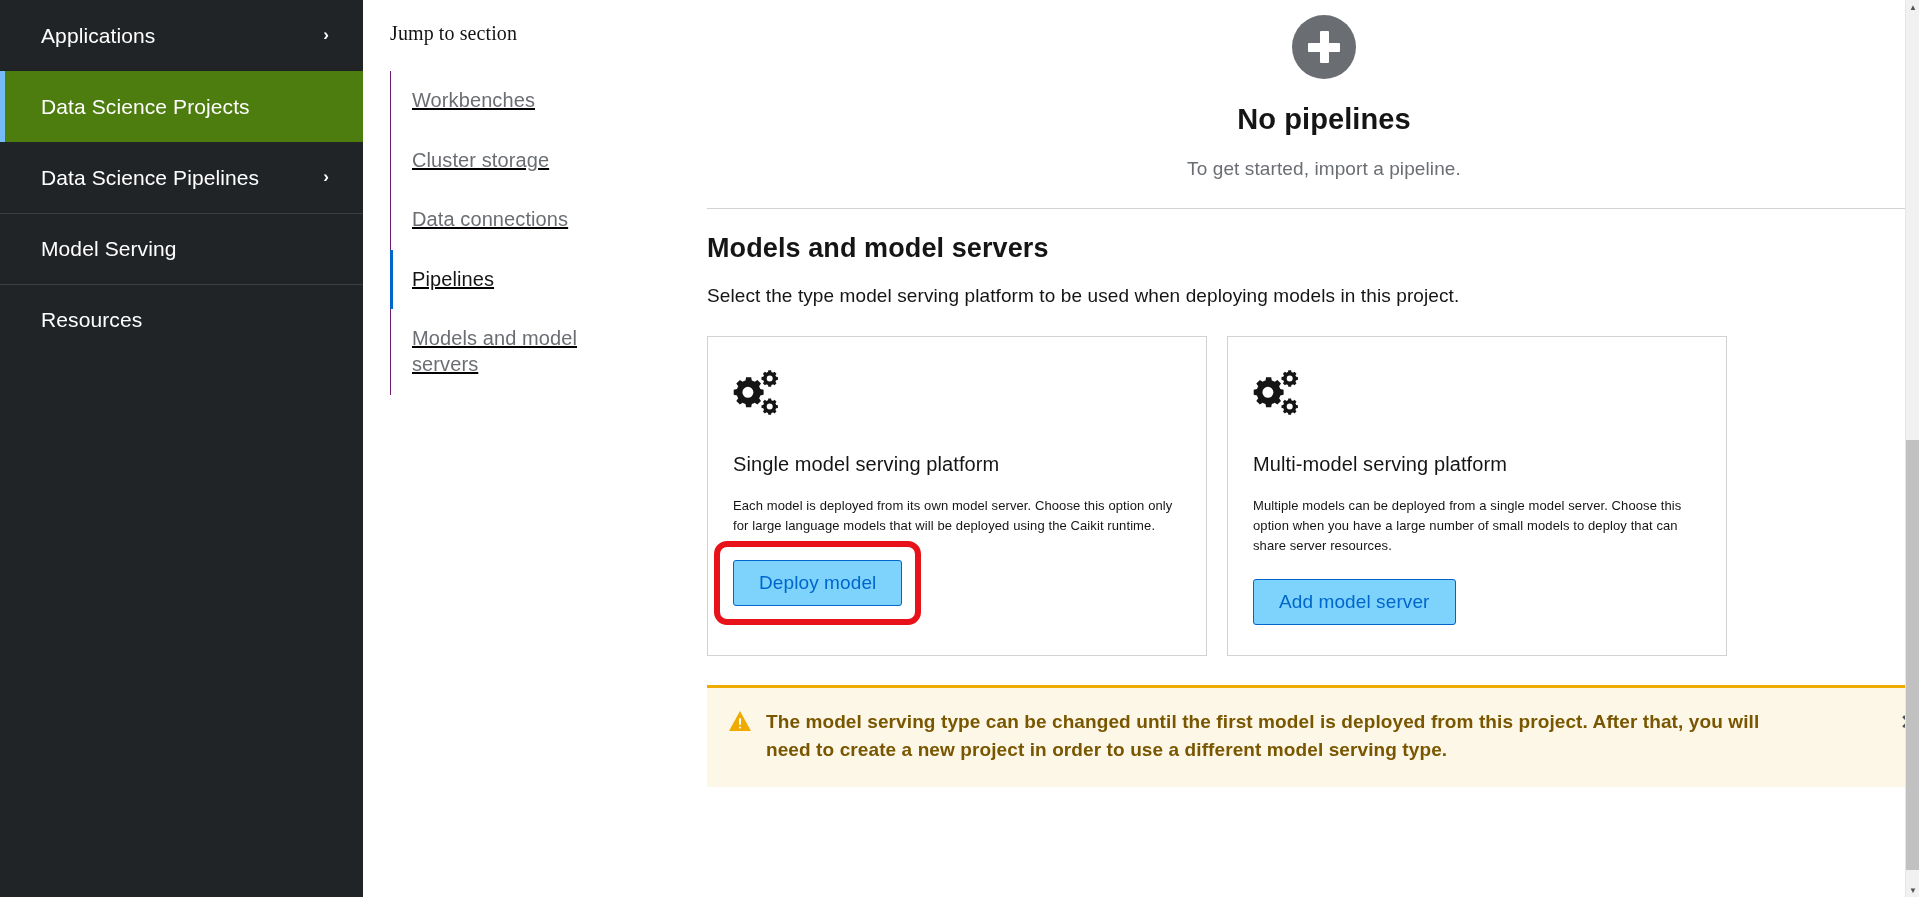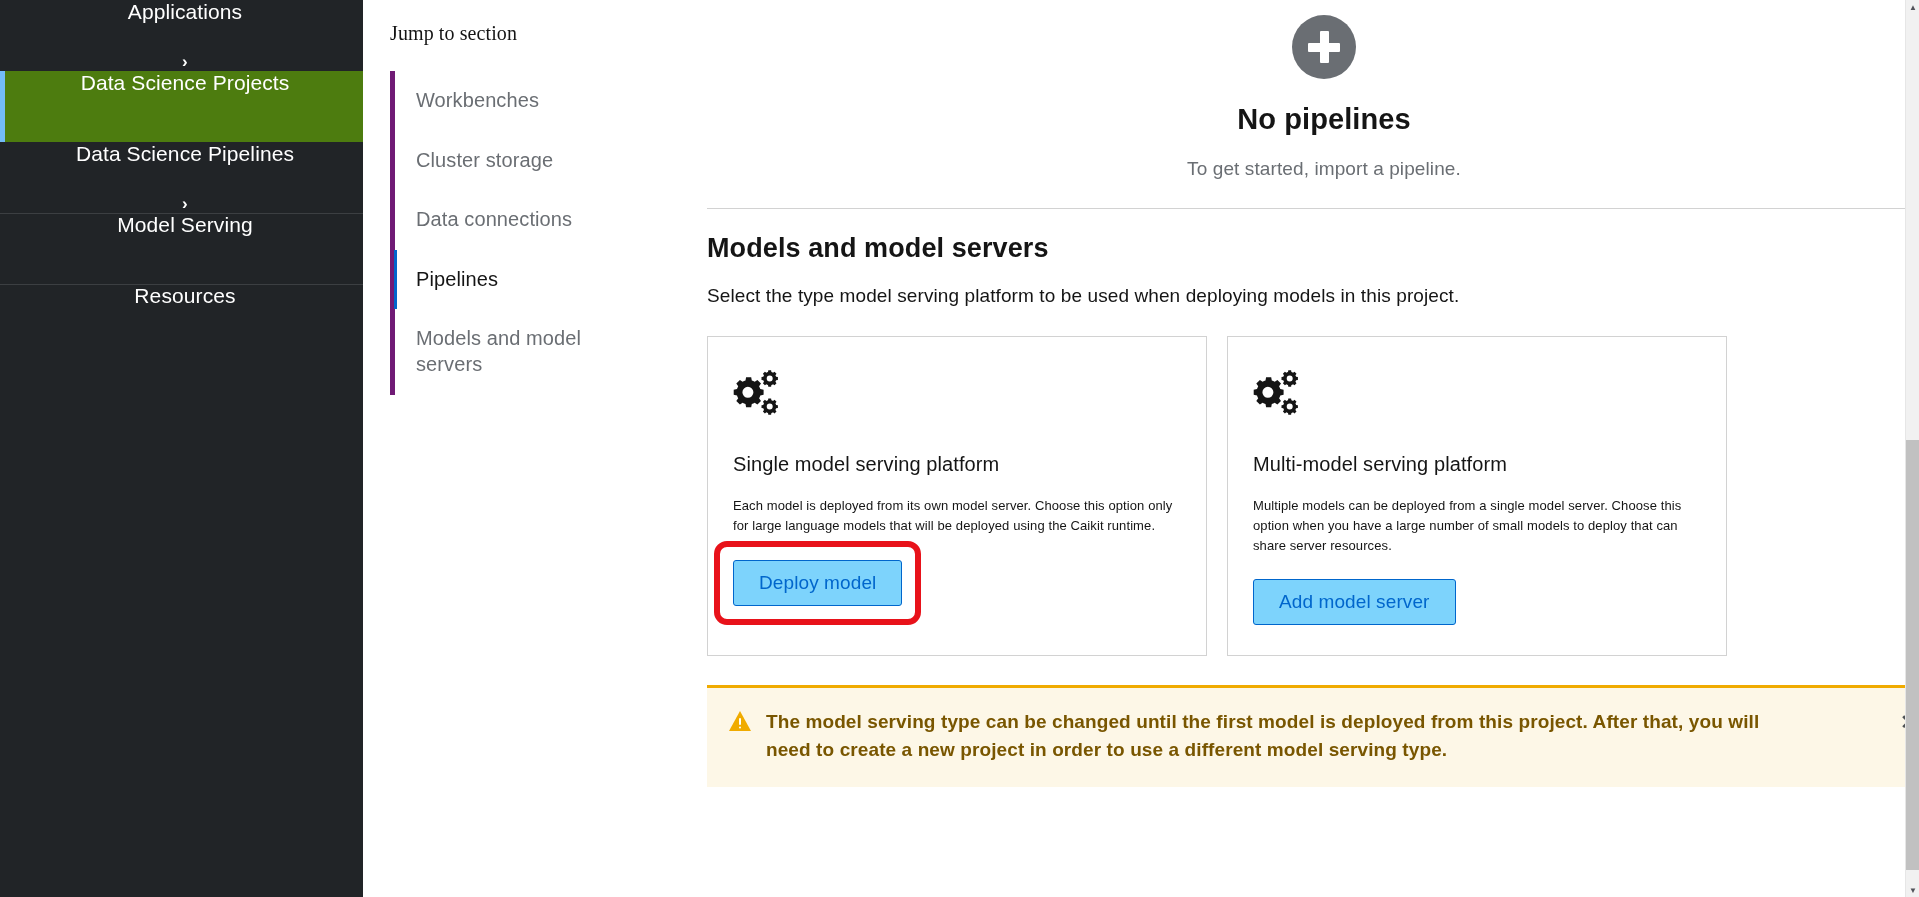--- a/index.html
+++ b/index.html
@@ -32,21 +32,20 @@
     position: relative;
     height: 71px;
     display: flex;
     align-items: center;
     justify-content: space-between;
     padding: 0 34px 0 41px;
     color: #ffffff;
     font-size: 21px;
     letter-spacing: .1px;
     cursor: pointer;
-    flex-direction: column;
   }
   .nav-item.active {
     background: #4d7c0f;
   }
   .nav-item.active::before {
     content: "";
     position: absolute;
     left: 0; top: 0; bottom: 0;
     width: 5px;
     background: #73bcf7;
@@ -84,22 +83,23 @@
   }
   .jump-title {
     font-size: 20px;
     color: #151515;
     padding: 22px 0 0 0;
     letter-spacing: .1px;
     font-family: Liberation Serif, serif;
   }
   .jump-list {
     margin-top: 26px;
-    border-left: 5px solid #701a75;
-    position: relative;
+    border-left: 1px solid #701a75;
+    position: relative;
+    text-decoration: underline;
   }
   .jump-link {
     display: block;
     padding: 17px 0 17px 21px;
     font-size: 20px;
     color: #6a6e73;
     line-height: 1.28;
     cursor: pointer;
     position: relative;
     letter-spacing: .1px;

